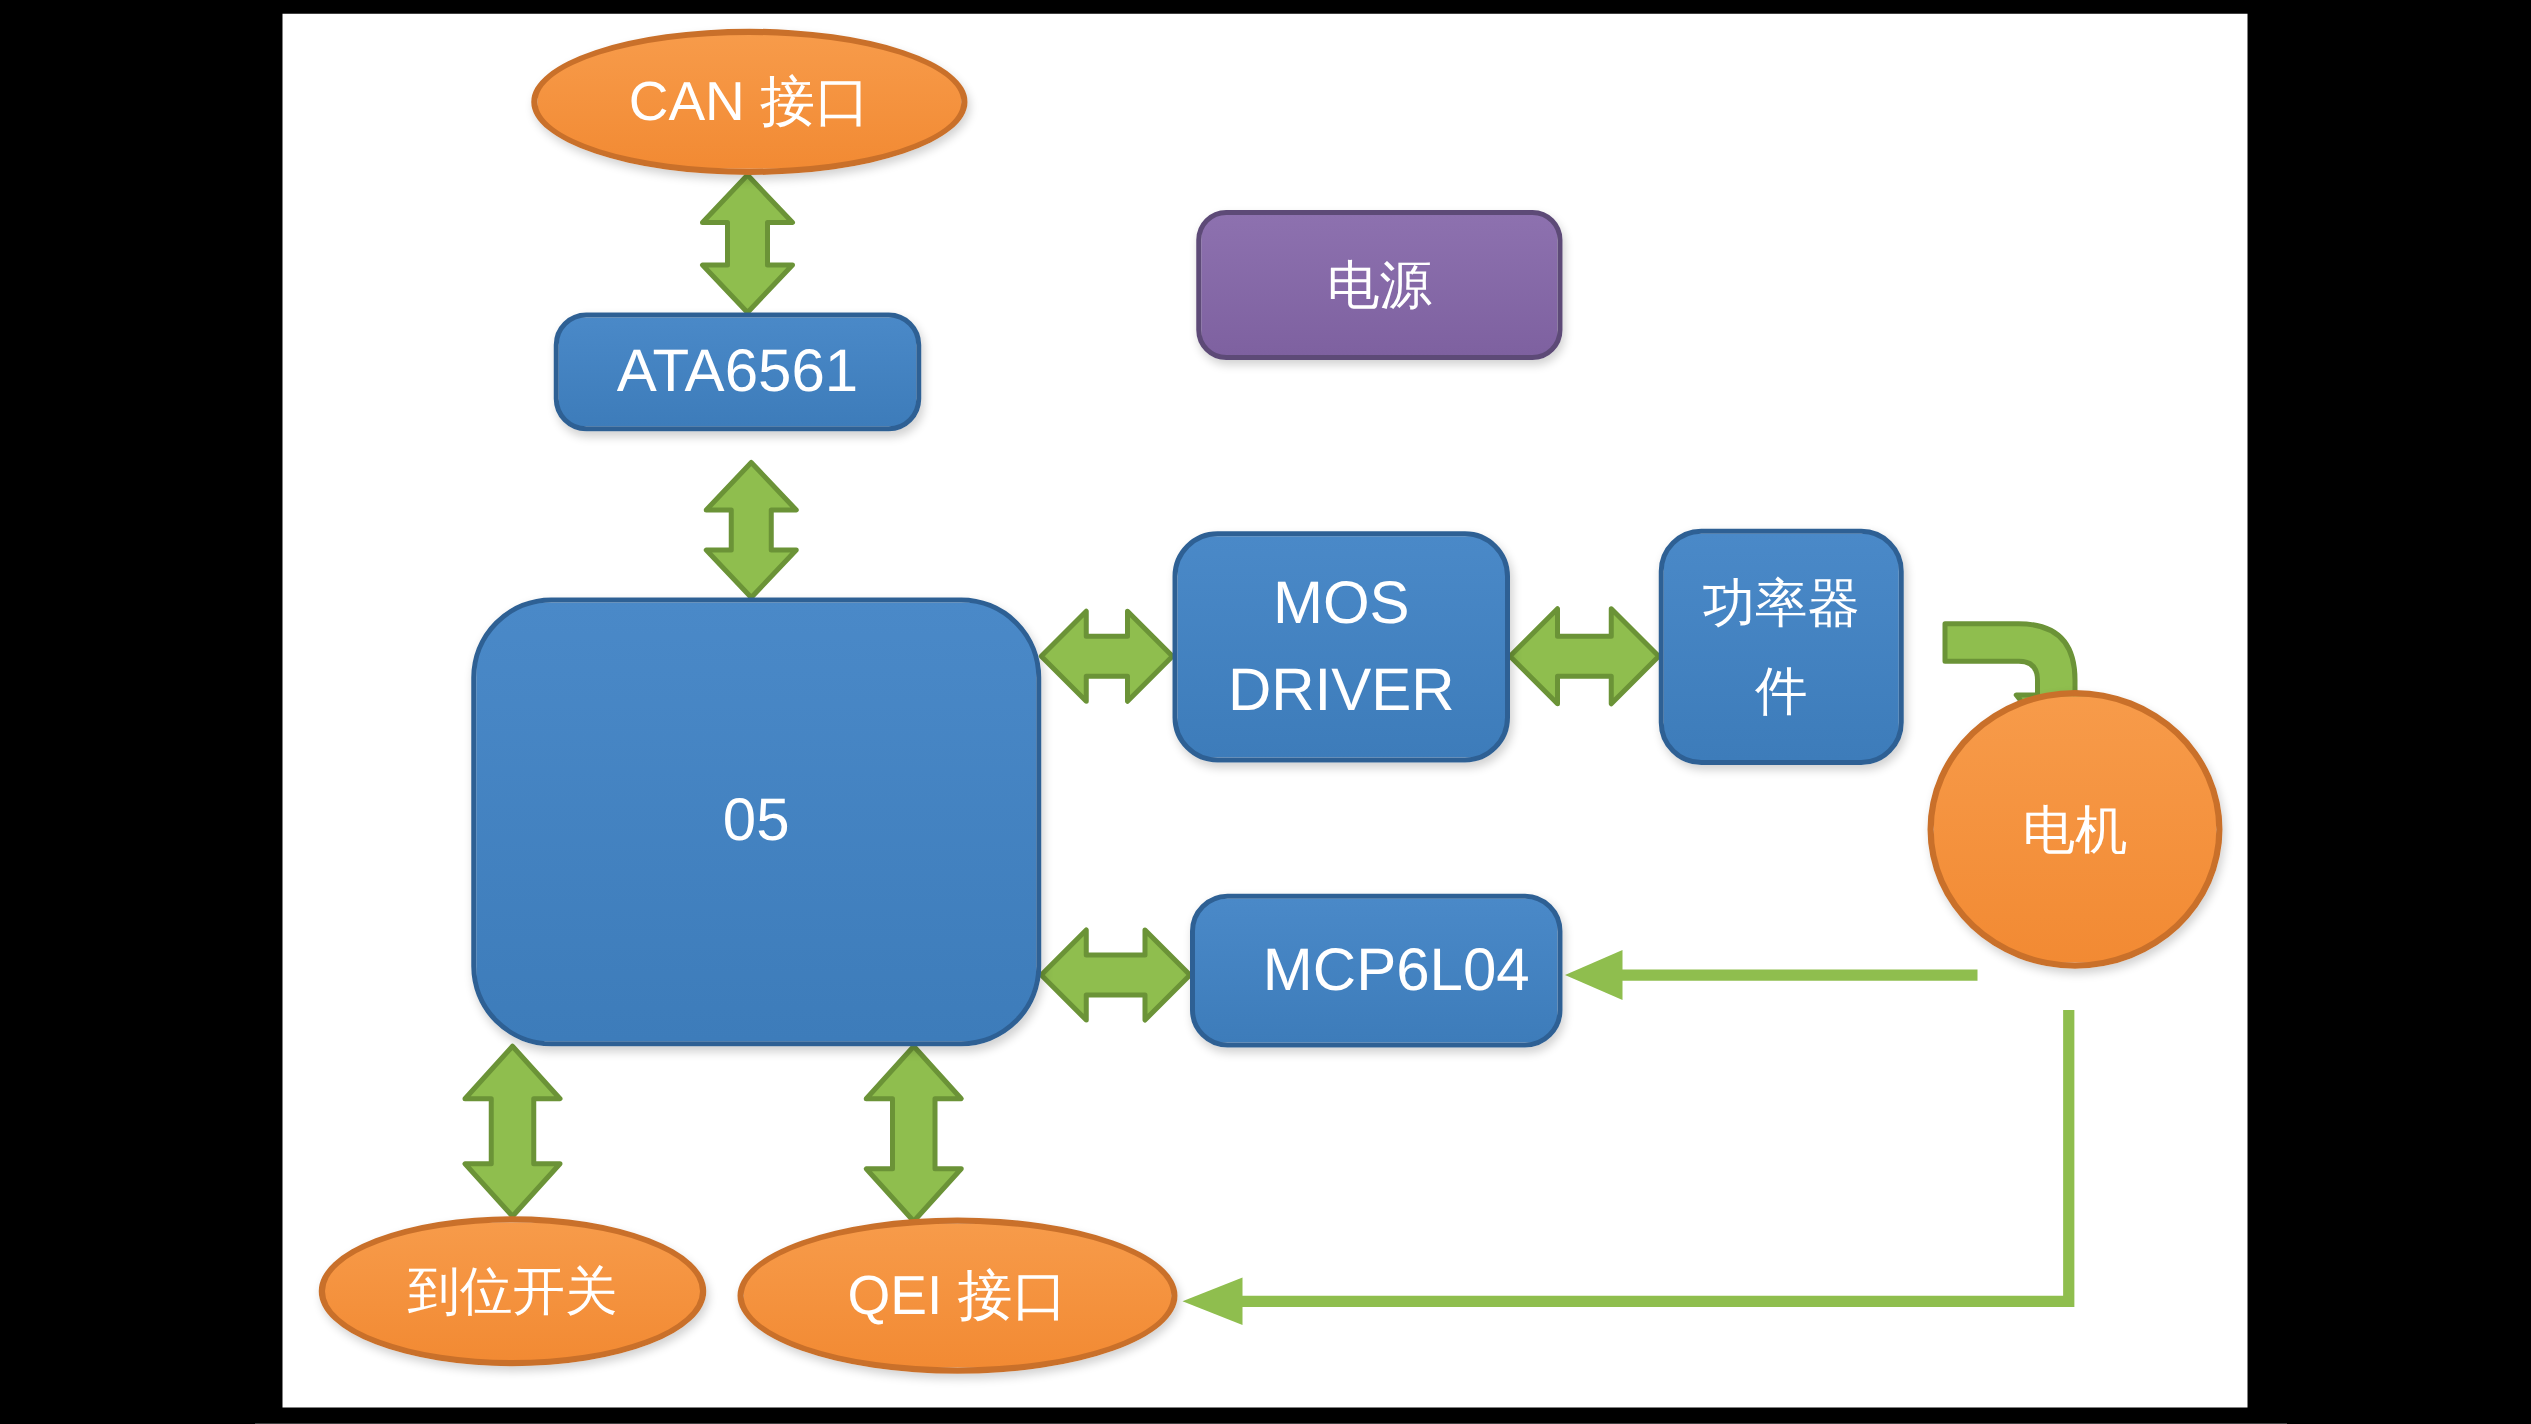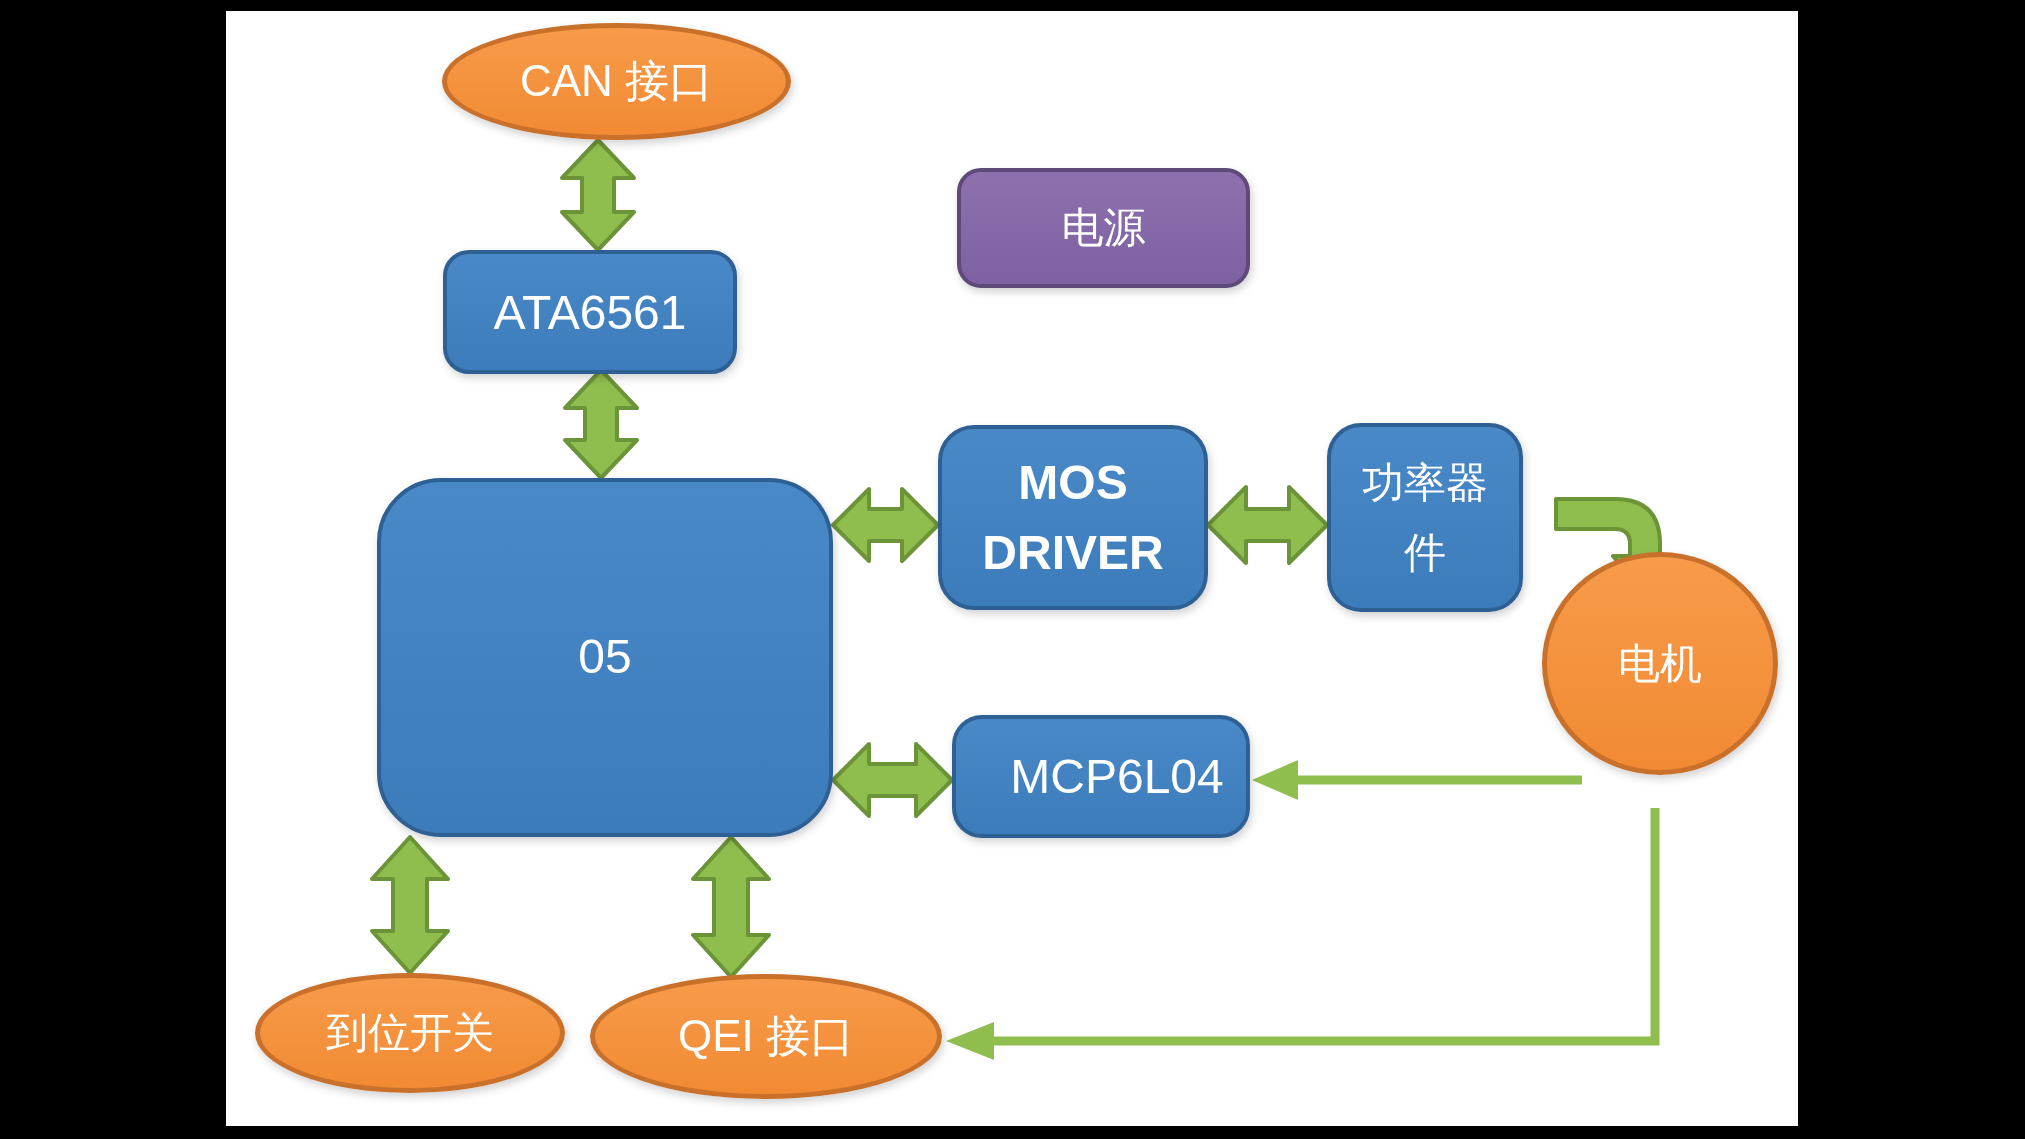--- a/index.html
+++ b/index.html
@@ -36,21 +36,21 @@
   .purple{
     background:linear-gradient(180deg,#8d71af 0%,#7e61a0 100%);
     border:4px solid #5d4a77;
     margin-left:32px;
   }
   .ellipse{border-radius:50%;}
   .fs48{font-size:48px;}
   .fs44{font-size:44px;}
   .fs42{font-size:42px;}
   .lh-mcu{line-height:1.6;}
-  .lh-mos{line-height:1.45;font-weight:bold;}
+  .lh-mos{line-height:1.45;}
   .lh-pd{line-height:1.65;}
   .label{display:block;}
 </style>
 </head>
 <body>
 
 <div class="slide">
 
   <svg class="layer arrows" width="1572" height="1115" viewBox="0 0 1572 1115">
     <g fill="#8FBE4E" stroke="#6B9337" stroke-width="4" stroke-linejoin="round">
@@ -66,29 +66,29 @@
     <g stroke="#8FBE4E" stroke-width="9" fill="none">
       <line x1="1356" y1="769" x2="1068" y2="769"></line>
       <path d="M 1429 797 L 1429 1030 L 766 1030"></path>
     </g>
     <g fill="#8FBE4E" stroke="none">
       <polygon points="1026,769 1072,749 1072,789"></polygon>
       <polygon points="720,1030 768,1011 768,1049"></polygon>
     </g>
   </svg>
 
-  <div class="node orange ellipse fs44" style="left:216px;top:12px;width:349px;height:117px;">
+  <div class="node orange ellipse fs44" style="left:199px;top:12px;width:349px;height:117px;">
     <span class="label">CAN 接口</span>
   </div>
 
   <div class="node purple fs42" style="left:699px;top:157px;width:293px;height:120px;border-radius:24px;">
     <span class="label">电源</span>
   </div>
 
-  <div class="node blue fs48" style="left:217px;top:239px;width:294px;height:124px;border-radius:26px;">
+  <div class="node blue fs48" style="left:217px;top:239px;width:294px;height:95px;border-radius:26px;">
     <span class="label">ATA6561</span>
   </div>
 
   <div class="node blue fs48 lh-mcu" style="left:151px;top:467px;width:456px;height:359px;border-radius:64px;">
     <span class="label">05</span>
   </div>
 
   <div class="node blue fs48 lh-mos" style="left:712px;top:414px;width:270px;height:185px;border-radius:36px;">
     <span class="label">MOS</span>
     <span class="label">DRIVER</span>

